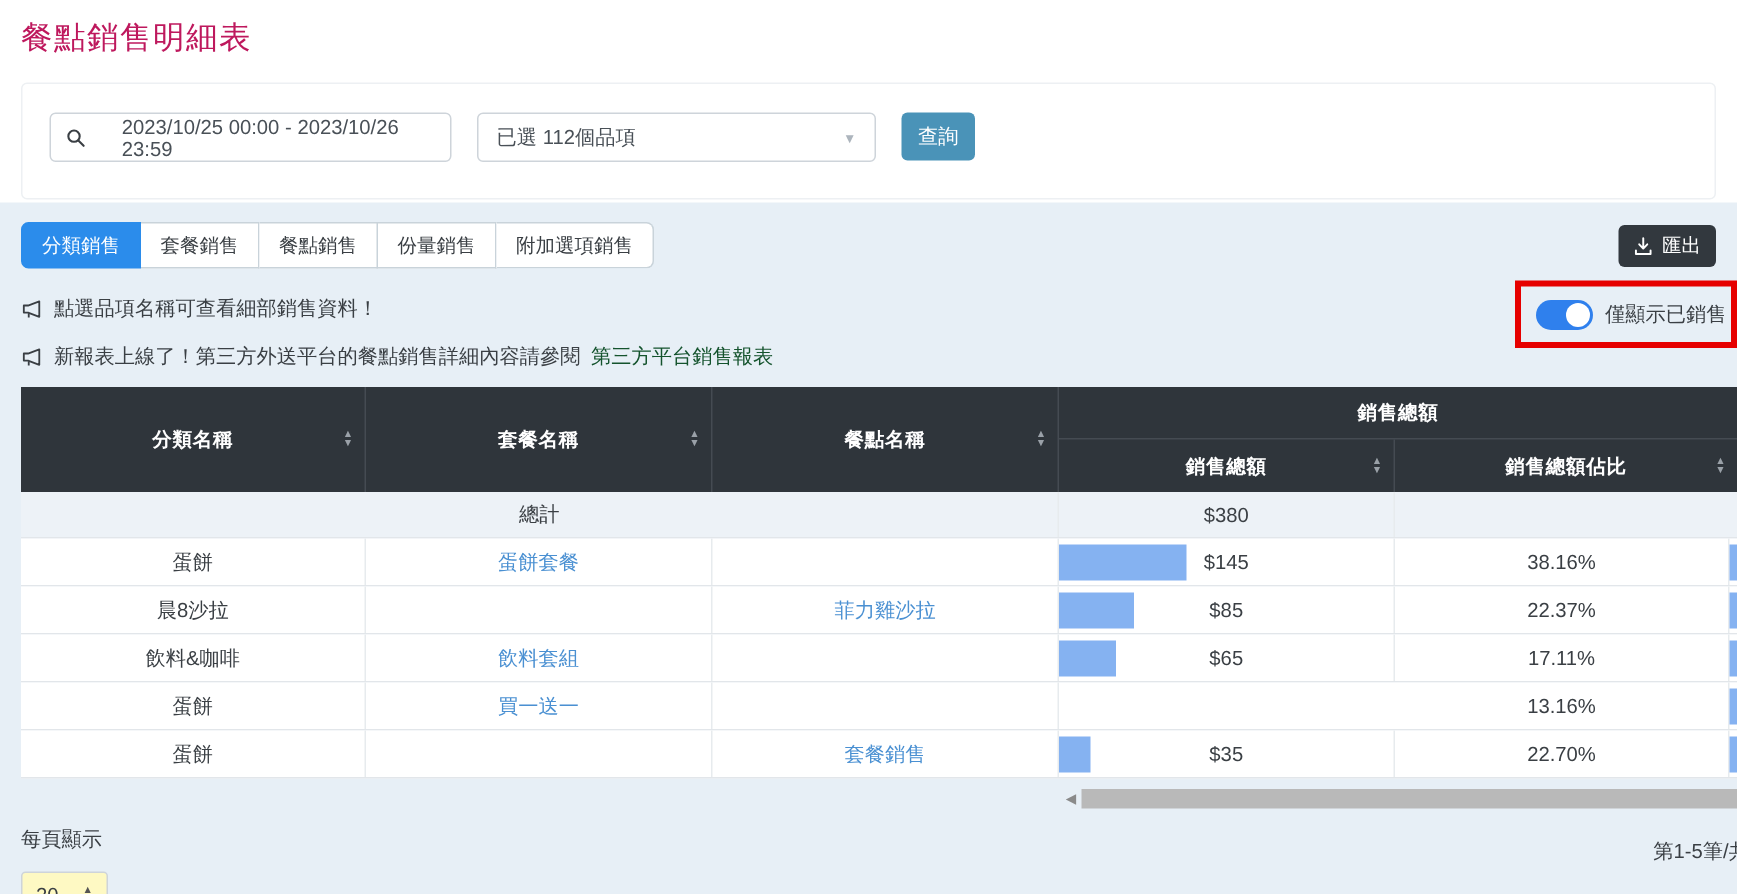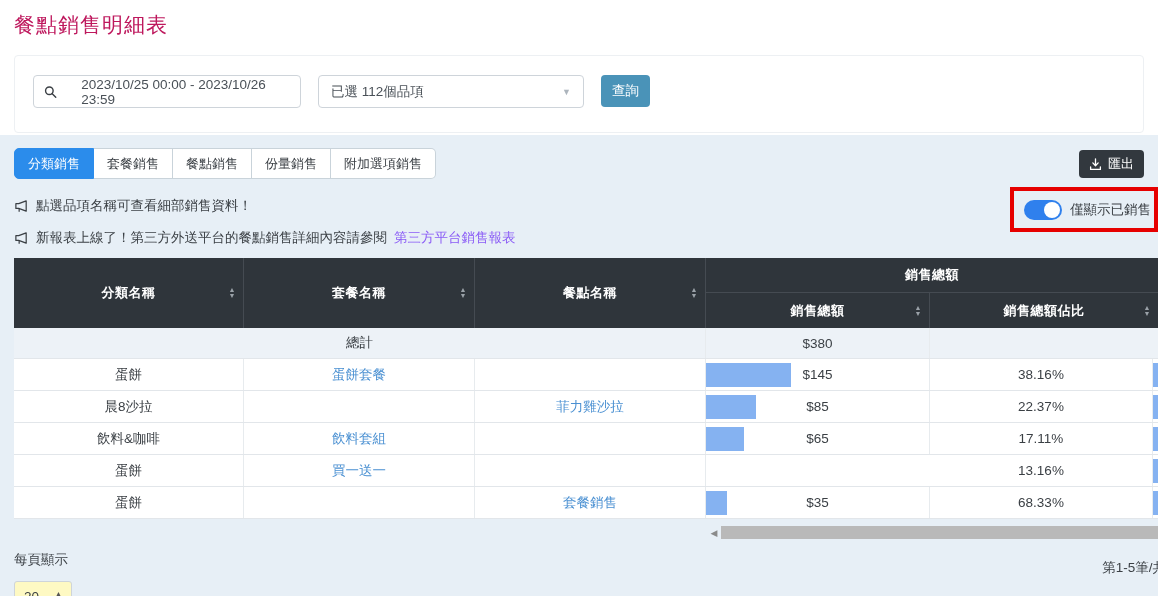--- a/index.html
+++ b/index.html
@@ -22,21 +22,21 @@
   .tabs { position:absolute; left:14px; top:13px; display:flex; height:31px; }
   .tab { height:31px; padding:0 13px; display:flex; align-items:center; font-size:13px; background:#fff; border:1px solid #c9d3da; border-left:none; color:#3a3f44; cursor:pointer; white-space:nowrap; }
   .tab:first-child { border-left:1px solid #c9d3da; border-radius:5px 0 0 5px; }
   .tab:last-child { border-radius:0 5px 5px 0; }
   .tab.active { background:#2b8ceb; border-color:#2b8ceb; color:#fff; }
 
   .export-btn { position:absolute; right:14px; top:15px; height:28px; padding:0 10px; background:#32383e; border:none; border-radius:4px; color:#fff; font-size:13px; display:flex; align-items:center; gap:6px; cursor:pointer; }
 
   .hint { position:absolute; left:14px; display:flex; align-items:center; gap:7px; font-size:13.5px; color:#3a3f44; }
   .hint-1 { top:62px; } .hint-2 { top:94px; }
-  .hint a { color:#8b5cf6; text-decoration:none; }
+  .hint a { color:#14532d; text-decoration:none; }
 
   .toggle-box { position:absolute; right:0; top:52px; width:148px; height:45px; border:4px solid #e60000; display:flex; align-items:center; gap:8px; padding-left:10px; }
   .toggle { width:38px; height:20px; border-radius:10px; background:#2f80ed; position:relative; cursor:pointer; flex:0 0 auto; }
   .toggle .knob { position:absolute; right:2px; top:2px; width:16px; height:16px; border-radius:50%; background:#fff; }
   .toggle-label { font-size:13.5px; color:#3a3f44; white-space:nowrap; }
 
   
   .table { position:absolute; left:14px; top:123px; width:1144px; height:262px; }
   .thead { position:absolute; left:0; top:0; width:1144px; height:70px; background:#2f353b; color:#fff; }
   .th { position:absolute; display:flex; align-items:center; justify-content:center; font-size:13px; font-weight:600; letter-spacing:.5px; }
@@ -242,21 +242,21 @@
   <div class="trow" style="top: 229px; height: 32px;">
     <div class="td td-cat c-cat">蛋餅</div>
     <div class="td td-combo c-combo"></div>
     <div class="td td-meal c-meal">
               <a href="#">套餐銷售</a>
             </div>
     <div class="td td-amt">
               <div class="bar c-bar" style="width: 9.21%;"></div>
               <span class="amt-text c-amt">$35</span>
             </div>
-    <div class="td td-pct c-pct">68.33%</div>
+    <div class="td td-pct c-pct">22.70%</div>
     <div class="sliver"></div>
   </div>
 </div>
     </div>
 
     <div class="hscroll">
       <span class="arrow">◀</span>
       <div class="thumb"></div>
     </div>
 

